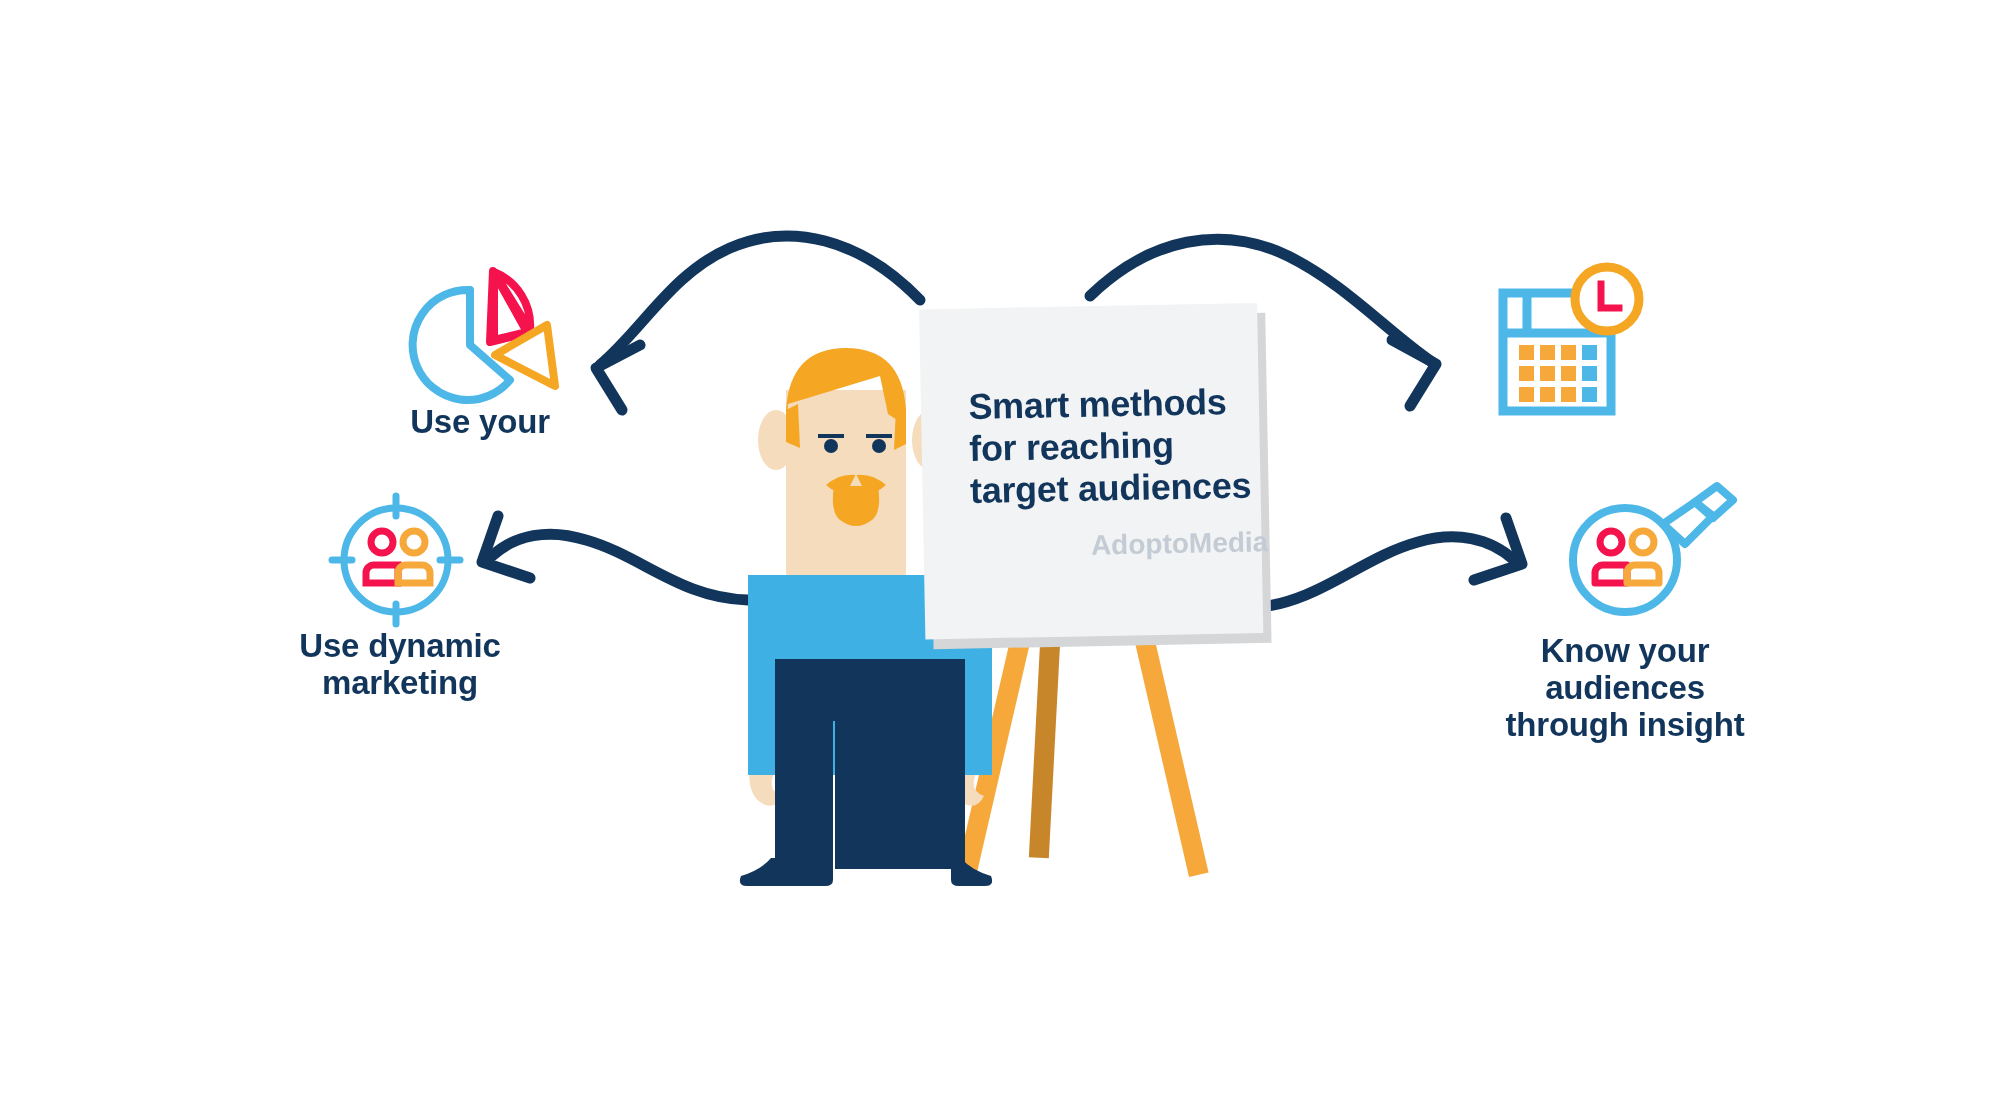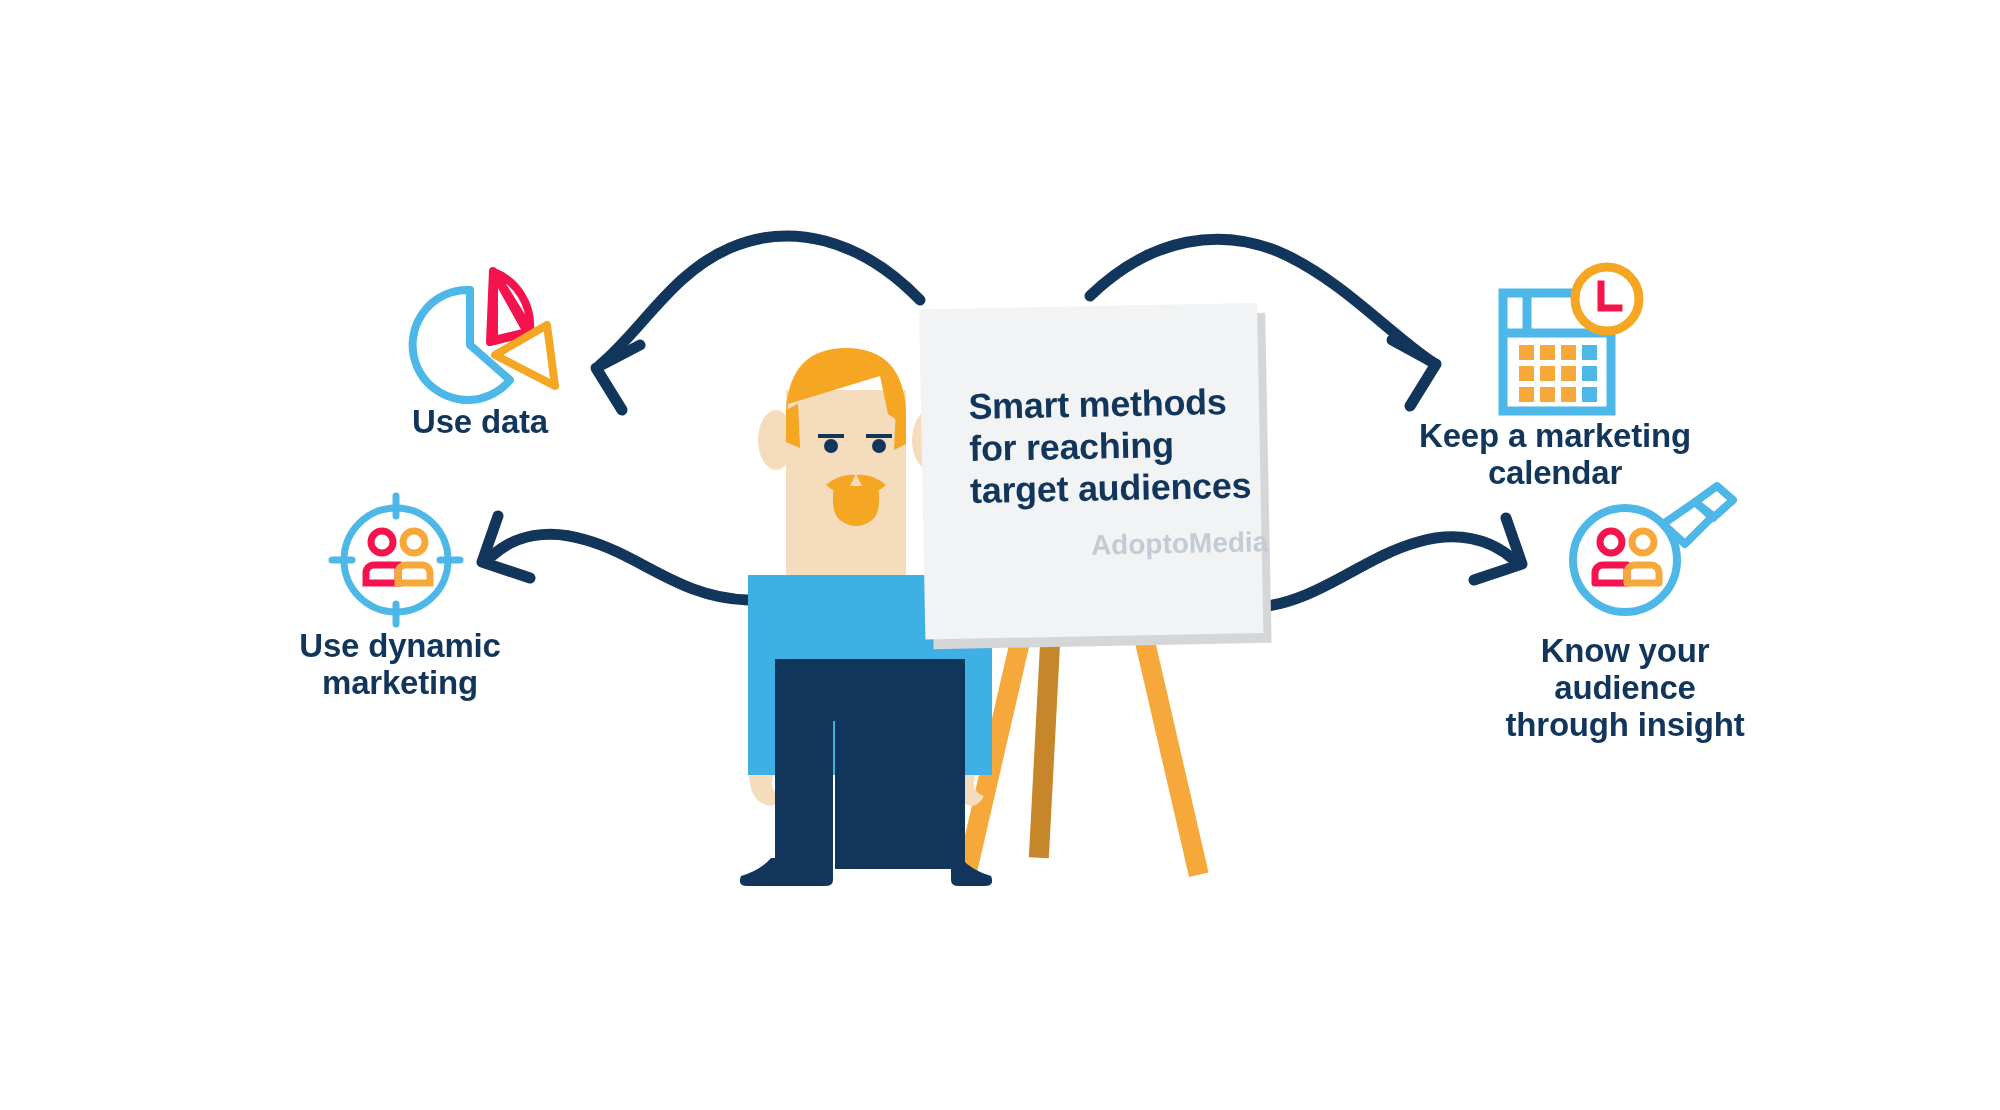--- a/index.html
+++ b/index.html
@@ -194,22 +194,20 @@
       <path d="M 1627 583 v -10 a 8 8 0 0 1 8 -8 h 16 a 8 8 0 0 1 8 8 v 10 z" stroke="#f7a83a" stroke-width="7"></path>
     </g>
 
   </svg>
 
   <div class="board-text">Smart methods
 for reaching
 target audiences</div>
   <div class="board-brand">AdoptoMedia</div>
 
-  <div class="lbl" id="label-use-data">Use data</div>
+  <div class="lbl" id="label-use-data">Use your</div>
   <div class="lbl" id="label-use-dynamic">Use dynamic
 marketing</div>
-  <div class="lbl" id="label-keep-calendar">Keep a marketing
-calendar</div>
   <div class="lbl" id="label-know-audience">Know your
-audience
+audiences
 through insight</div>
 
 </div>
 
 </body></html>

